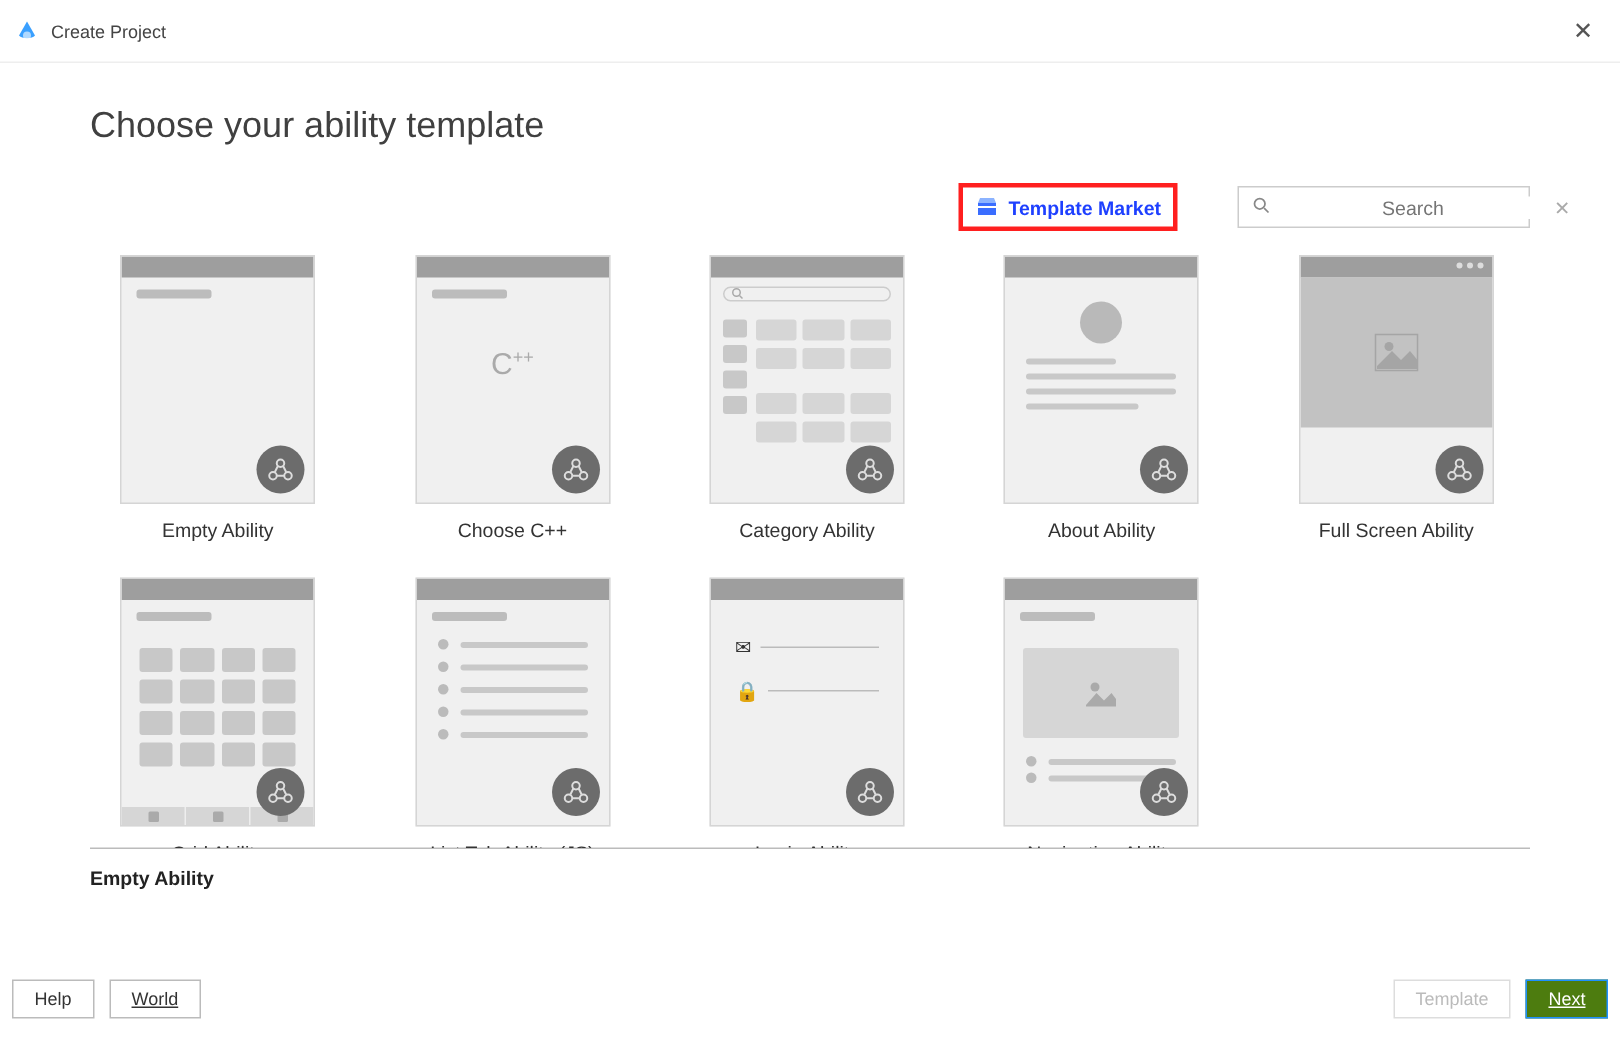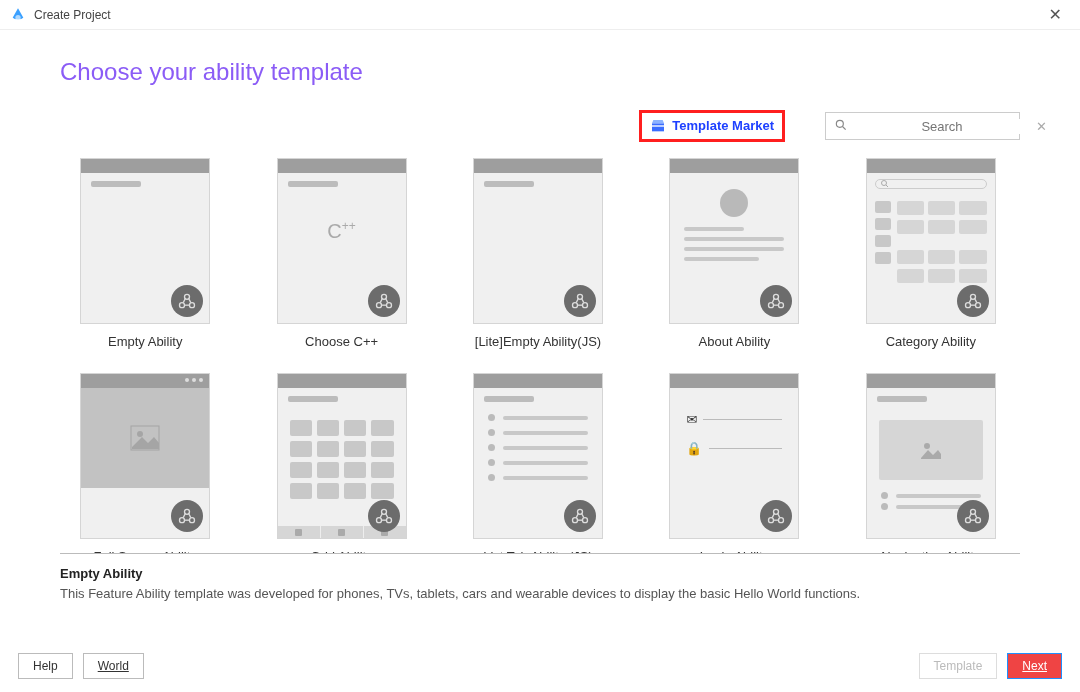--- a/index.html
+++ b/index.html
@@ -6,21 +6,21 @@
     body {
       font-family: "Segoe UI", Arial, sans-serif;
       font-size: 13px;
       background: #ffffff;
       width: 1080px;
       height: 692px;
       overflow: hidden;
       color: #333;
     }
     .titlebar {
-      height: 30px;
+      height: 42px;
       display: flex;
       align-items: center;
       padding: 0 10px;
       border-bottom: 1px solid #eee;
       text-align: right;
     }
     .titlebar .logo { width: 16px; height: 16px; margin-right: 8px; }
     .titlebar .title { font-size: 12px; color: #444; }
     .titlebar .close-x {
       margin-left: auto;
@@ -28,32 +28,33 @@
       color: #555;
       padding: 4px 8px;
       cursor: pointer;
     }
     .content {
       padding: 28px 60px 0 60px;
     }
     h1 {
       font-size: 24px;
       font-weight: 400;
-      color: #8b5cf6;
+      color: #404040;
       margin-bottom: 24px;
     }
     .toolbar-row {
       display: flex;
       align-items: center;
       justify-content: flex-end;
       gap: 40px;
       margin-bottom: 12px;
     }
     .tm-link {
       display: inline-flex;
+      align-items: center;
       gap: 6px;
       color: #1e40ff;
       font-weight: 700;
       font-size: 13px;
       padding: 5px 8px;
       border: 3px solid #ff1f1f;
     }
     .tm-link svg { display: block; }
     .search {
       width: 195px;
@@ -157,39 +158,39 @@
       padding: 12px 0 0 0;
     }
     .desc .dtitle { font-weight: 700; font-size: 13px; margin-bottom: 4px; color: #222; }
     .desc .dtext { font-size: 13px; color: #555; line-height: 1.4; max-width: 820px; }
     .footer {
       position: absolute;
       bottom: 0; left: 0; right: 0;
       height: 52px;
       display: flex;
       align-items: center;
-      padding: 0 18px;
+      padding: 0 8px;
       background: #fff;
     }
     .btn {
       height: 26px;
       padding: 0 14px;
       border: 1px solid #bbb;
       background: #fff;
       font-size: 12px;
       color: #333;
       cursor: pointer;
       display: inline-flex;
       align-items: center;
     }
     .btn .ul { text-decoration: underline; }
     .btn + .btn { margin-left: 10px; }
     .footer .spacer { flex: 1; }
     .btn.disabled { color: #bbb; border-color: #ddd; cursor: default; }
-    .btn.primary { background: #ef4444; border-color: #1e90ff; color: #fff; }
+    .btn.primary { background: #4d7c0f; border-color: #1e90ff; color: #fff; }
   </style>
 </head>
 <body>
 
 <div class="titlebar">
   <span class="logo">
     <svg width="16" height="16" viewBox="0 0 24 24">
         <path fill="#3aa0ff" d="M12 2 L20 16 A9 5 0 0 1 4 16 Z"></path>
         <circle cx="12" cy="16" r="4" fill="#fff" opacity=".6"></circle>
       </svg>
@@ -258,60 +259,20 @@
                   <line x1="14" y1="9" x2="16.5" y2="14" stroke="#ddd" stroke-width="1.6"></line>
                   <line x1="9" y1="17" x2="15" y2="17" stroke="#ddd" stroke-width="1.6"></line>
                 </svg>
               </div>
             </div>
             <div class="label">Choose C++</div>
           </div>
           <div class="tpl">
             <div class="thumb">
               <div class="topbar"></div>
-              <div class="header-line short"></div>
-              <div class="badge">
-                <svg width="20" height="20" viewBox="0 0 24 24">
-                  <circle cx="12" cy="7" r="3" fill="none" stroke="#ddd" stroke-width="1.6"></circle>
-                  <circle cx="6" cy="17" r="3" fill="none" stroke="#ddd" stroke-width="1.6"></circle>
-                  <circle cx="18" cy="17" r="3" fill="none" stroke="#ddd" stroke-width="1.6"></circle>
-                  <line x1="10" y1="9" x2="7.5" y2="14" stroke="#ddd" stroke-width="1.6"></line>
-                  <line x1="14" y1="9" x2="16.5" y2="14" stroke="#ddd" stroke-width="1.6"></line>
-                  <line x1="9" y1="17" x2="15" y2="17" stroke="#ddd" stroke-width="1.6"></line>
-                </svg>
-              </div>
-            </div>
-            <div class="label">[Lite]Empty Ability(JS)</div>
-          </div>
-          <div class="tpl">
-            <div class="thumb">
-              <div class="topbar"></div>
-              <div class="wf-avatar"></div>
-              <div class="wf-lines">
-                <div style="width:60%"></div>
-                <div></div>
-                <div></div>
-                <div style="width:75%"></div>
-              </div>
-              <div class="badge">
-                <svg width="20" height="20" viewBox="0 0 24 24">
-                  <circle cx="12" cy="7" r="3" fill="none" stroke="#ddd" stroke-width="1.6"></circle>
-                  <circle cx="6" cy="17" r="3" fill="none" stroke="#ddd" stroke-width="1.6"></circle>
-                  <circle cx="18" cy="17" r="3" fill="none" stroke="#ddd" stroke-width="1.6"></circle>
-                  <line x1="10" y1="9" x2="7.5" y2="14" stroke="#ddd" stroke-width="1.6"></line>
-                  <line x1="14" y1="9" x2="16.5" y2="14" stroke="#ddd" stroke-width="1.6"></line>
-                  <line x1="9" y1="17" x2="15" y2="17" stroke="#ddd" stroke-width="1.6"></line>
-                </svg>
-              </div>
-            </div>
-            <div class="label">About Ability</div>
-          </div>
-          <div class="tpl">
-            <div class="thumb">
-              <div class="topbar"></div>
               <div style="padding:6px 8px">
                 <div style="height:10px;border:1px solid #ccc;border-radius:6px;display:flex;align-items:center;padding:0 5px">
                   <svg width="8" height="8">
                     <circle cx="3" cy="3" r="2.5" fill="none" stroke="#aaa"></circle>
                     <line x1="5" y1="5" x2="7" y2="7" stroke="#aaa"></line>
                   </svg>
                 </div>
               </div>
               <div class="wf-cat-body">
                 <div class="wf-cat-side">
@@ -349,20 +310,43 @@
                   <circle cx="12" cy="7" r="3" fill="none" stroke="#ddd" stroke-width="1.6"></circle>
                   <circle cx="6" cy="17" r="3" fill="none" stroke="#ddd" stroke-width="1.6"></circle>
                   <circle cx="18" cy="17" r="3" fill="none" stroke="#ddd" stroke-width="1.6"></circle>
                   <line x1="10" y1="9" x2="7.5" y2="14" stroke="#ddd" stroke-width="1.6"></line>
                   <line x1="14" y1="9" x2="16.5" y2="14" stroke="#ddd" stroke-width="1.6"></line>
                   <line x1="9" y1="17" x2="15" y2="17" stroke="#ddd" stroke-width="1.6"></line>
                 </svg>
               </div>
             </div>
             <div class="label">Category Ability</div>
+          </div>
+          <div class="tpl">
+            <div class="thumb">
+              <div class="topbar"></div>
+              <div class="wf-avatar"></div>
+              <div class="wf-lines">
+                <div style="width:60%"></div>
+                <div></div>
+                <div></div>
+                <div style="width:75%"></div>
+              </div>
+              <div class="badge">
+                <svg width="20" height="20" viewBox="0 0 24 24">
+                  <circle cx="12" cy="7" r="3" fill="none" stroke="#ddd" stroke-width="1.6"></circle>
+                  <circle cx="6" cy="17" r="3" fill="none" stroke="#ddd" stroke-width="1.6"></circle>
+                  <circle cx="18" cy="17" r="3" fill="none" stroke="#ddd" stroke-width="1.6"></circle>
+                  <line x1="10" y1="9" x2="7.5" y2="14" stroke="#ddd" stroke-width="1.6"></line>
+                  <line x1="14" y1="9" x2="16.5" y2="14" stroke="#ddd" stroke-width="1.6"></line>
+                  <line x1="9" y1="17" x2="15" y2="17" stroke="#ddd" stroke-width="1.6"></line>
+                </svg>
+              </div>
+            </div>
+            <div class="label">About Ability</div>
           </div>
           <div class="tpl">
             <div class="thumb">
               <div class="wf-dotted">
                 <div class="topbar">
                   <span></span>
                   <span></span>
                   <span></span>
                 </div>
               </div>
@@ -527,21 +511,20 @@
               </div>
             </div>
             <div class="label">Navigation Ability</div>
           </div>
         </div>
     </div>
   </div>
 
   <div class="desc">
     <div class="dtitle">Empty Ability</div>
-    <div class="dtext">This Feature Ability template was developed for phones, TVs, tablets, cars and wearable devices to display the basic Hello World functions.</div>
   </div>
 </div>
 
 <div class="footer">
   <button class="btn">
       <span>Help</span>
     </button>
   <button class="btn">
       <span class="ul">World</span>
     </button>

